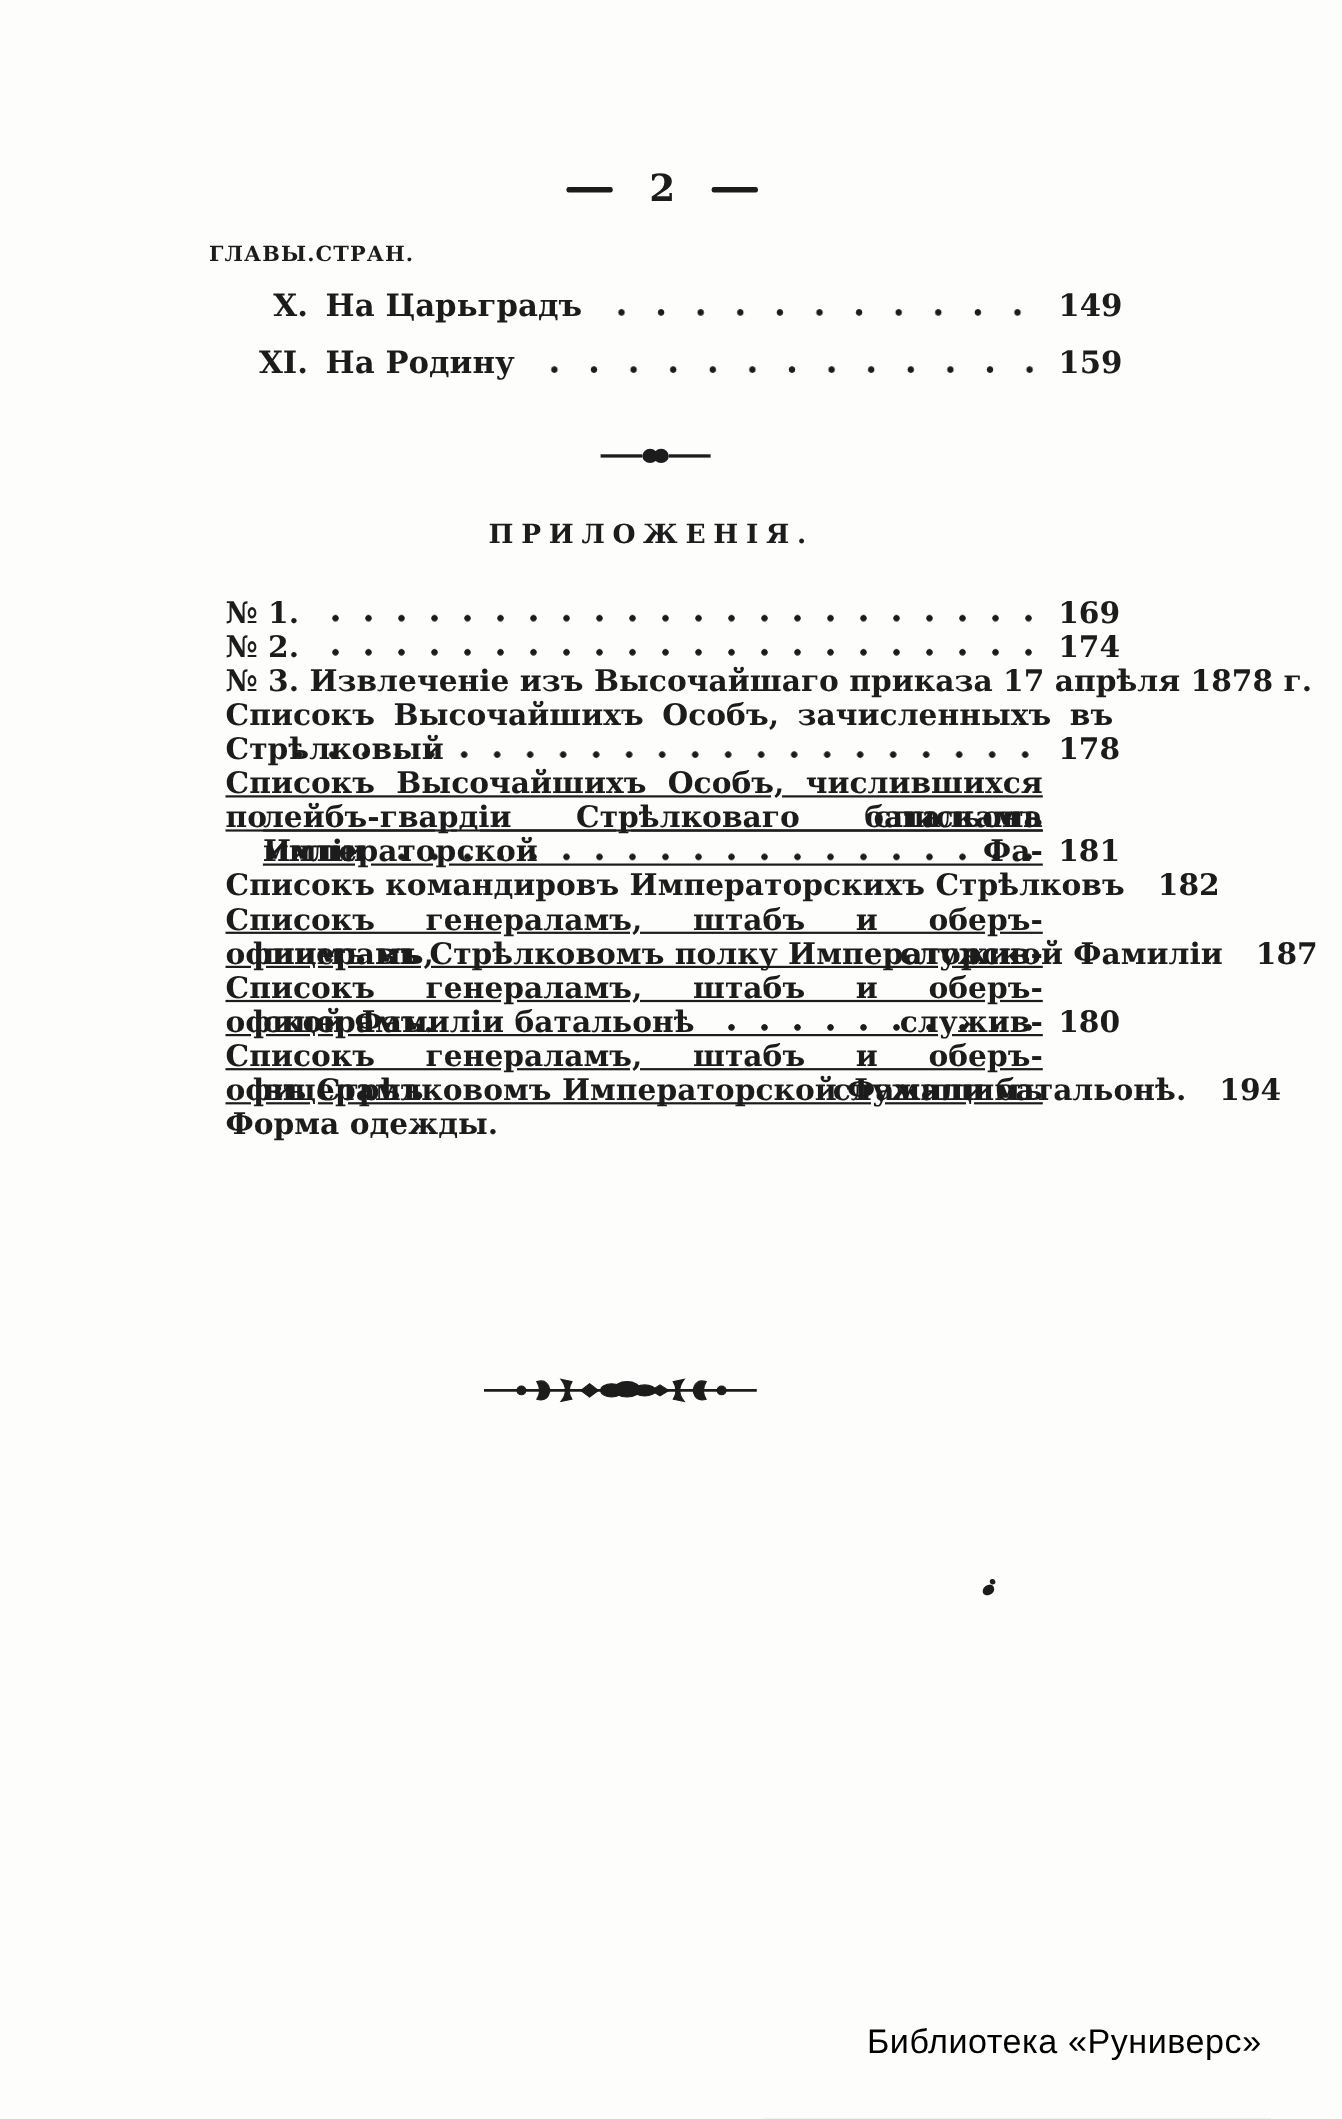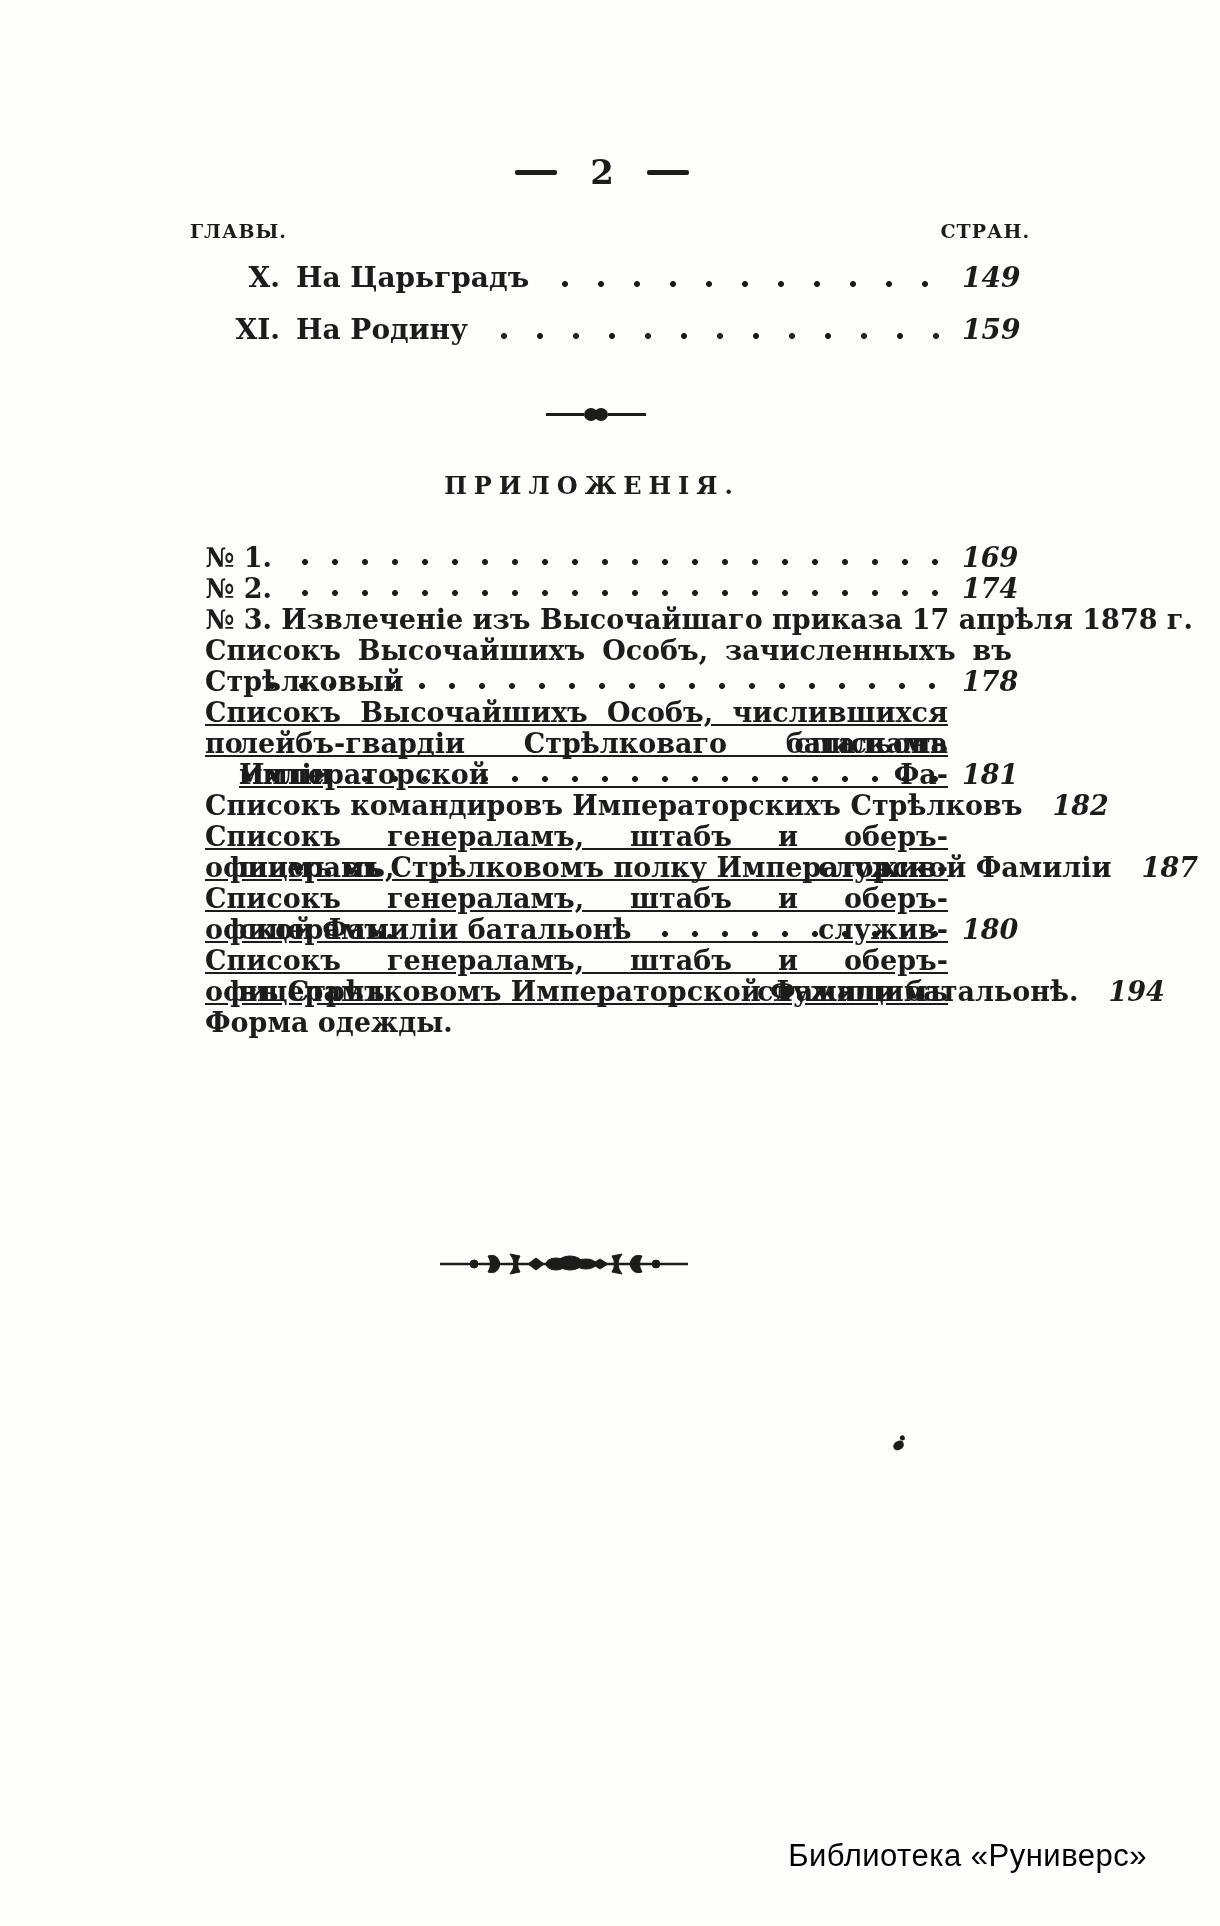--- a/index.html
+++ b/index.html
@@ -16,36 +16,36 @@
   
   .folio{
     position:absolute;top:150px;left:0;width:1204px;
     display:flex;justify-content:center;align-items:center;gap:33px;
     font-size:34px;line-height:44px;
   }
   .folio .dash{width:42px;height:5px;background:#1c1c1c;border-radius:2px;}
   
   .cols{
     position:absolute;top:220px;left:190px;right:190px;
-    display:flex;justify-content:space-between;
+    display:flex;
     font-size:19px;letter-spacing:1px;
   }
   
   .chapters{position:absolute;top:252px;left:205px;width:807px;}
   .ch-row{display:flex;height:52px;line-height:52px;font-size:28px;}
   .ch-num{width:75px;text-align:right;flex:none;}
   .ch-title{margin-left:16px;white-space:nowrap;flex:none;}
   .leader{
     flex:1;min-width:10px;margin:0 10px 0 14px;
     background-image:radial-gradient(circle,#1c1c1c 2.6px,rgba(0,0,0,0) 3.3px);
     background-size:36px 8px;background-repeat:repeat-x;
     background-position:left 4px bottom 16px;
   }
   .entries .leader{background-size:30px 8px;background-position:left 6px bottom 7px;margin:0 8px 0 12px;}
-  .pg{width:50px;flex:none;text-align:right;font-style:italic;}
+  .pg{width:50px;flex:none;text-align:right;}
   
   .small-divider{
     position:absolute;top:407px;left:541px;width:110px;height:15px;
     display:flex;align-items:center;justify-content:center;
   }
   .small-divider .line{width:38px;height:3px;background:#1c1c1c;}
   .small-divider .ring{width:14px;height:13px;background:#1c1c1c;border-radius:50%;flex:none;}
   .small-divider .ring + .ring{margin-left:-4px;}
   
   .appendix-heading{

